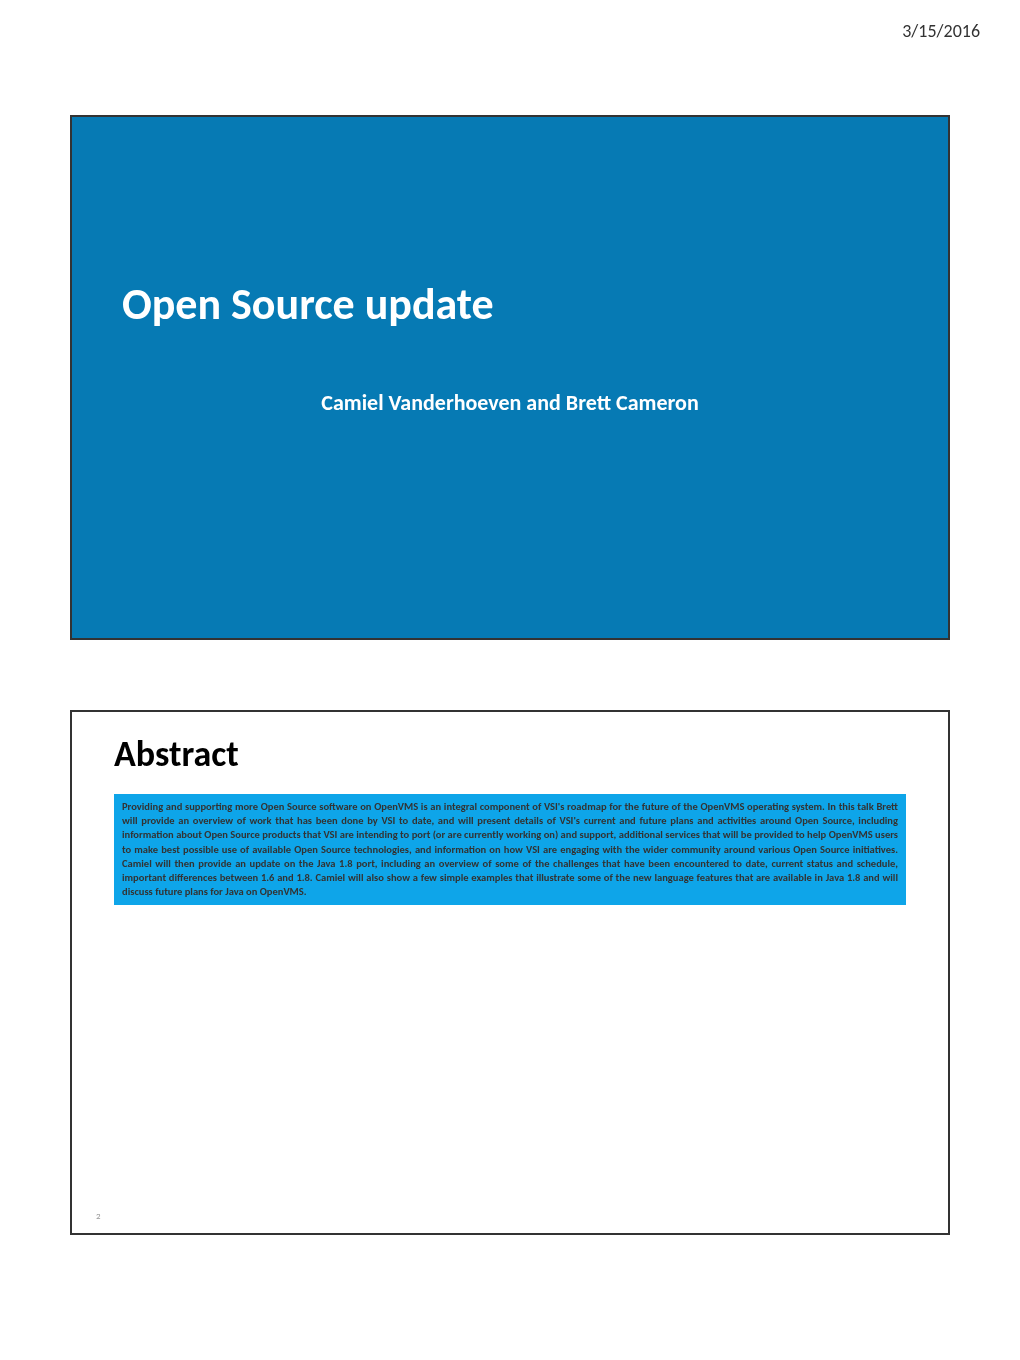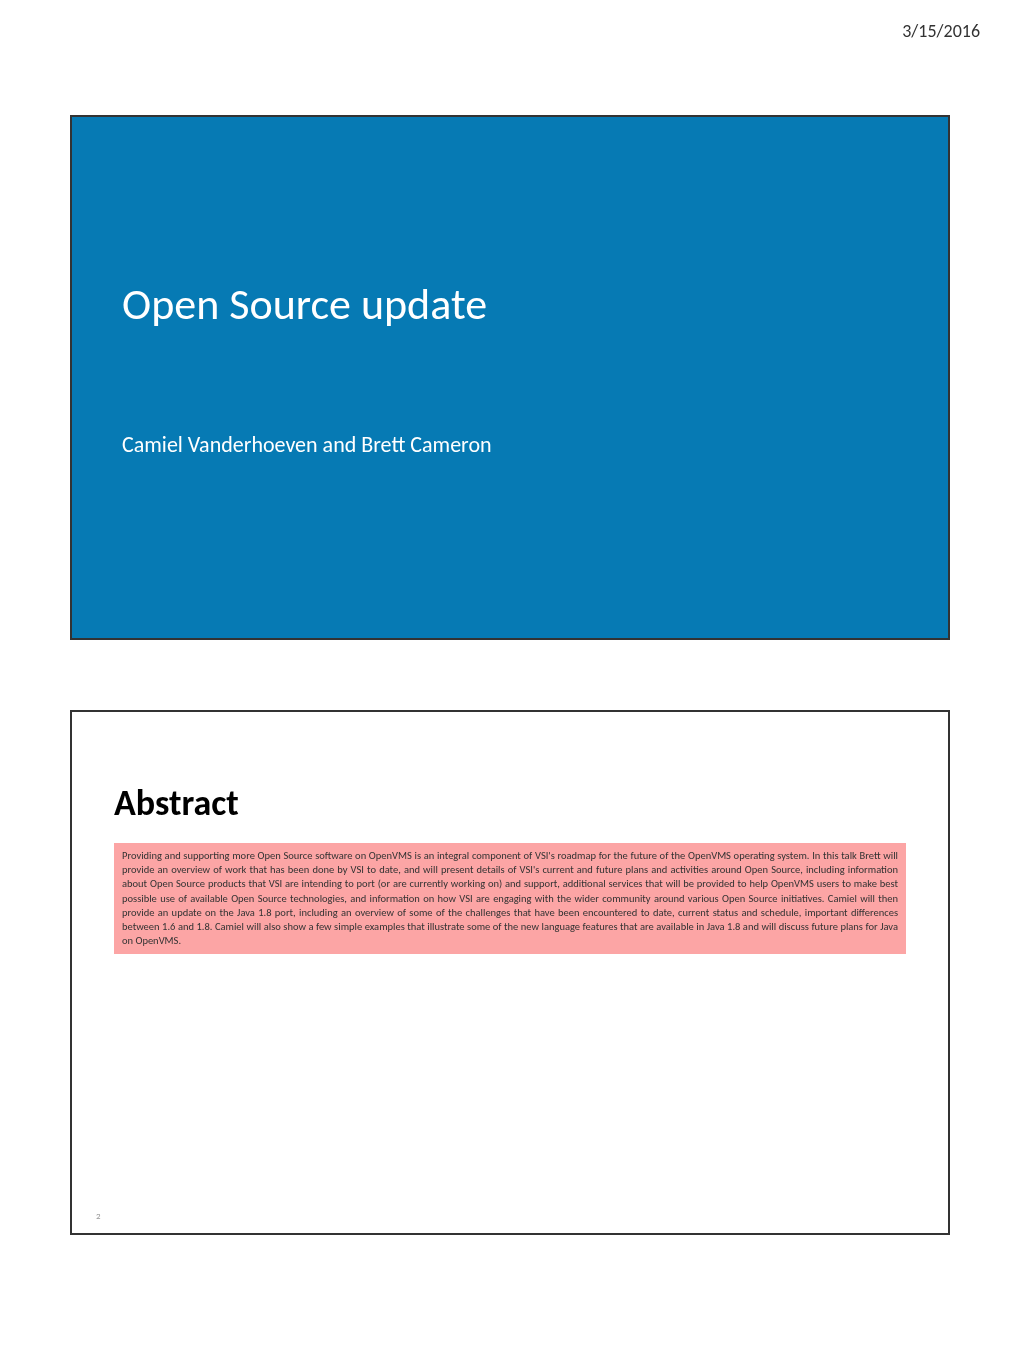--- a/index.html
+++ b/index.html
@@ -31,56 +31,57 @@
       top: 115px;
       height: 525px;
       background: #067ab4;
     }
     .slide1-content {
       padding: 160px 50px 0 50px;
     }
     .slide1-title {
       color: #ffffff;
       font-size: 44px;
-      font-weight: normal;
-      margin-bottom: 100px;
+      font-weight: bold;
+      margin-bottom: 58px;
     }
     .slide1-authors {
       color: #ffffff;
       font-size: 22px;
-      font-weight: normal;
+      font-weight: bold;
+      text-align: center;
     }
     .slide1-date {
       color: #d0e8f5;
       font-size: 20px;
       font-weight: normal;
       margin-top: 2px;
     }
     .slide2 {
       top: 710px;
       height: 525px;
       background: #ffffff;
     }
     .slide2-content {
-      padding: 30px 42px;
-      margin-top: 39px;
+      padding: 20px 42px;
     }
     .slide2-title {
       color: #000000;
       font-size: 36px;
       font-weight: bold;
       margin-bottom: 18px;
     }
     .abstract-box {
-      background: #fca5a5;
+      background: #0ea5e9;
       padding: 6px 8px;
       font-size: 10.5px;
       line-height: 1.35;
       color: #333;
       text-align: justify;
+      font-weight: bold;
     }
     .slide-number {
       position: absolute;
       bottom: 12px;
       left: 24px;
       font-size: 9px;
       color: #999;
     }
   </style>
 </head>

